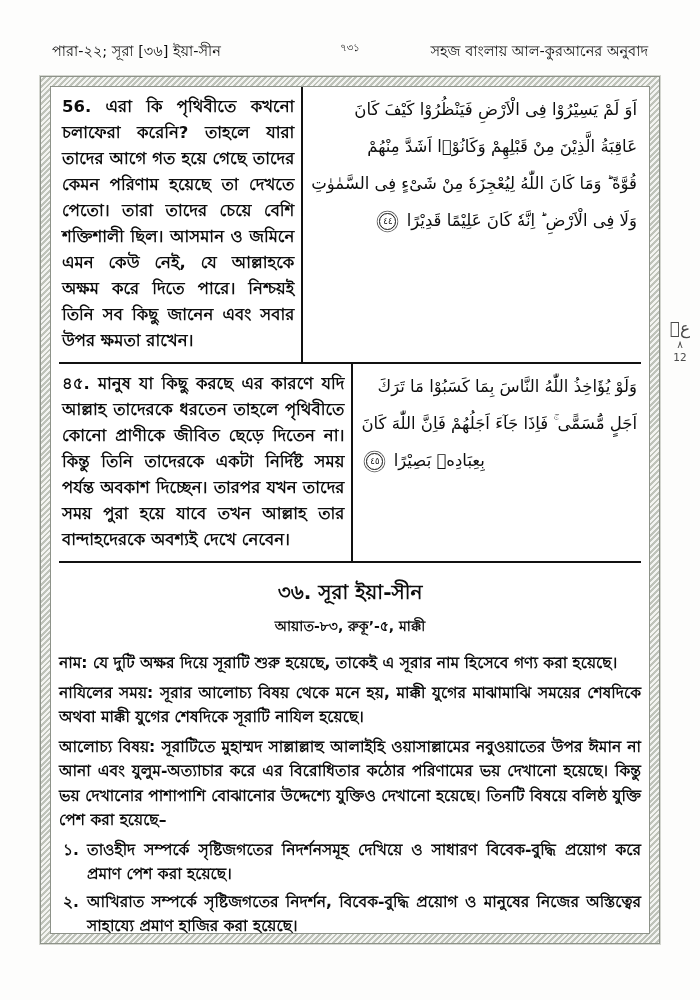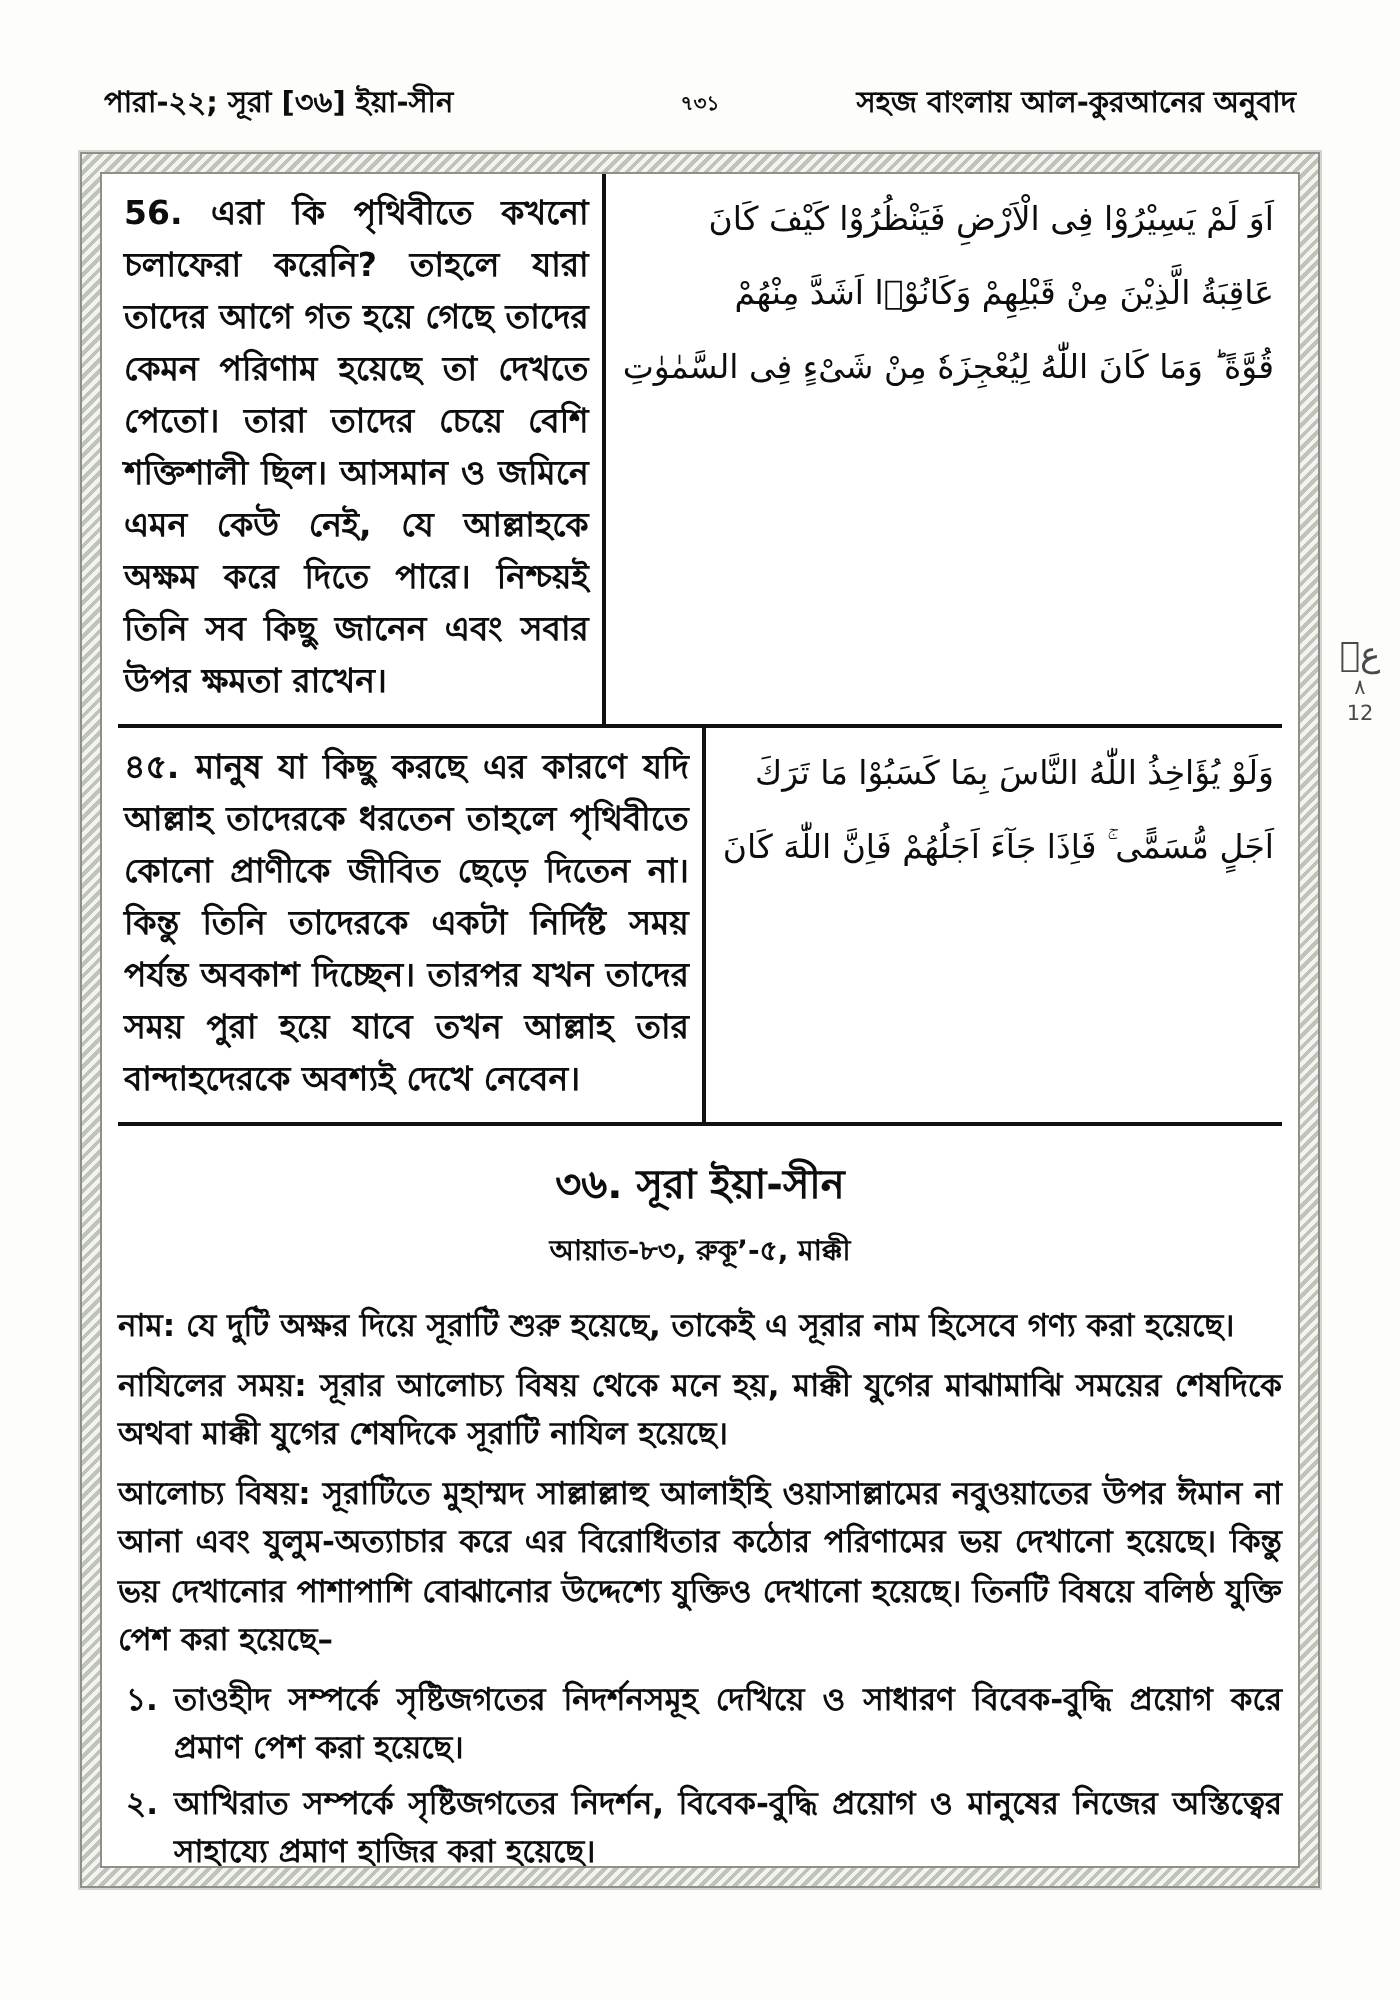--- a/index.html
+++ b/index.html
@@ -9,22 +9,22 @@
     background: #fdfdfc;
     font-family: "DejaVu Sans", sans-serif;
     color: #0d0d0d;
     position: relative;
     overflow: hidden;
   }
 
   
   .runhead {
     position: absolute; left: 52px; right: 52px; top: 40px;
-    display: flex; align-items: center;
-    font-weight: bold; font-size: 14.5px; gap: 23px;
+    display: flex; align-items: flex-start;
+    font-weight: normal; font-size: 14.5px; gap: 23px;
   }
   .runhead .rh-left  { flex: 1; text-align: left; }
   .runhead .rh-page  { width: 80px; text-align: center; font-size: 10px; }
   .runhead .rh-right { flex: 1; text-align: right; }
 
   
   .frame {
     position: absolute; left: 40px; top: 76px;
     width: 620px; height: 868px;
     border: 1px solid #8d9289;
@@ -112,28 +112,36 @@
   <div class="frame-inner">
 
     <div class="quran">
 
       <div class="qrow">
         <div class="qcell-bn">56. এরা কি পৃথিবীতে কখনো চলাফেরা করেনি? তাহলে যারা তাদের আগে গত হয়ে গেছে তাদের কেমন পরিণাম হয়েছে তা দেখতে পেতো। তারা তাদের চেয়ে বেশি শক্তিশালী ছিল। আসমান ও জমিনে এমন কেউ নেই, যে আল্লাহকে অক্ষম করে দিতে পারে। নিশ্চয়ই তিনি সব কিছু জানেন এবং সবার উপর ক্ষমতা রাখেন।</div>
         <div class="qcell-ar">
           <div class="ar-line">اَوَ لَمْ يَسِيْرُوْا فِى الْاَرْضِ فَيَنْظُرُوْا كَيْفَ كَانَ</div>
           <div class="ar-line">عَاقِبَةُ الَّذِيْنَ مِنْ قَبْلِهِمْ وَكَانُوْۤا اَشَدَّ مِنْهُمْ</div>
           <div class="ar-line">قُوَّةً ؕ وَمَا كَانَ اللّٰهُ لِيُعْجِزَهٗ مِنْ شَىْءٍ فِى السَّمٰوٰتِ</div>
+          <div class="ar-line">
+            <span>وَلَا فِى الْاَرْضِ ؕ اِنَّهٗ كَانَ عَلِيْمًا قَدِيْرًا</span>
+            <span class="ayah-medallion">٤٤</span>
+          </div>
         </div>
       </div>
 
       <div class="qrow second">
         <div class="qcell-bn">৪৫. মানুষ যা কিছু করছে এর কারণে যদি আল্লাহ তাদেরকে ধরতেন তাহলে পৃথিবীতে কোনো প্রাণীকে জীবিত ছেড়ে দিতেন না। কিন্তু তিনি তাদেরকে একটা নির্দিষ্ট সময় পর্যন্ত অবকাশ দিচ্ছেন। তারপর যখন তাদের সময় পুরা হয়ে যাবে তখন আল্লাহ তার বান্দাহদেরকে অবশ্যই দেখে নেবেন।</div>
         <div class="qcell-ar">
           <div class="ar-line">وَلَوْ يُؤَاخِذُ اللّٰهُ النَّاسَ بِمَا كَسَبُوْا مَا تَرَكَ</div>
           <div class="ar-line">اَجَلٍ مُّسَمًّى ۚ فَاِذَا جَآءَ اَجَلُهُمْ فَاِنَّ اللّٰهَ كَانَ</div>
+          <div class="ar-line endline">
+            <span>بِعِبَادِهٖ بَصِيْرًا</span>
+            <span class="ayah-medallion">٤٥</span>
+          </div>
         </div>
       </div>
 
     </div>
 
     <div class="surah-head">
       <div class="surah-title">৩৬. সূরা ইয়া-সীন</div>
       <div class="surah-sub">আয়াত-৮৩, রুকূ’-৫, মাক্কী</div>
     </div>
 

